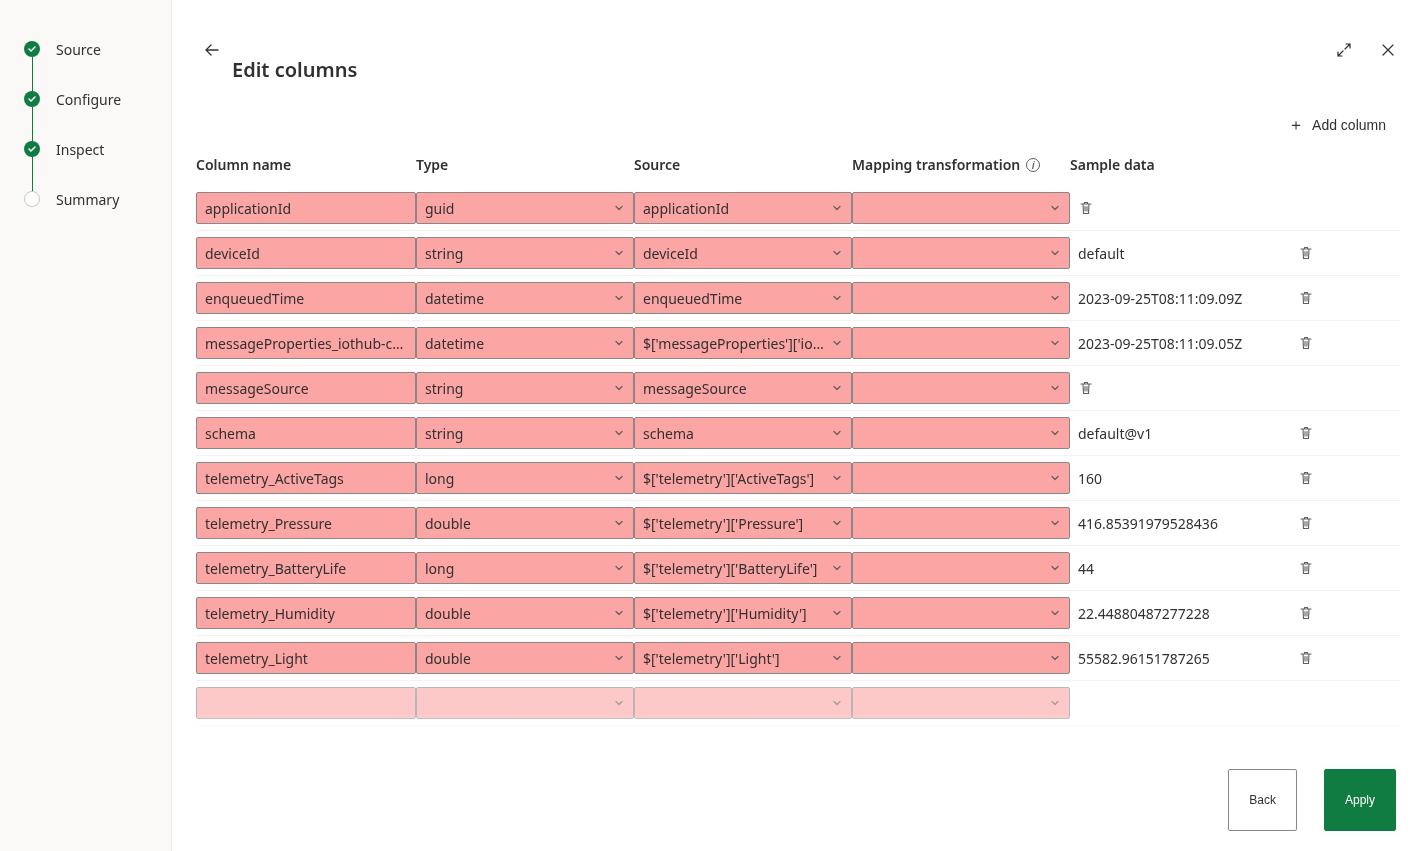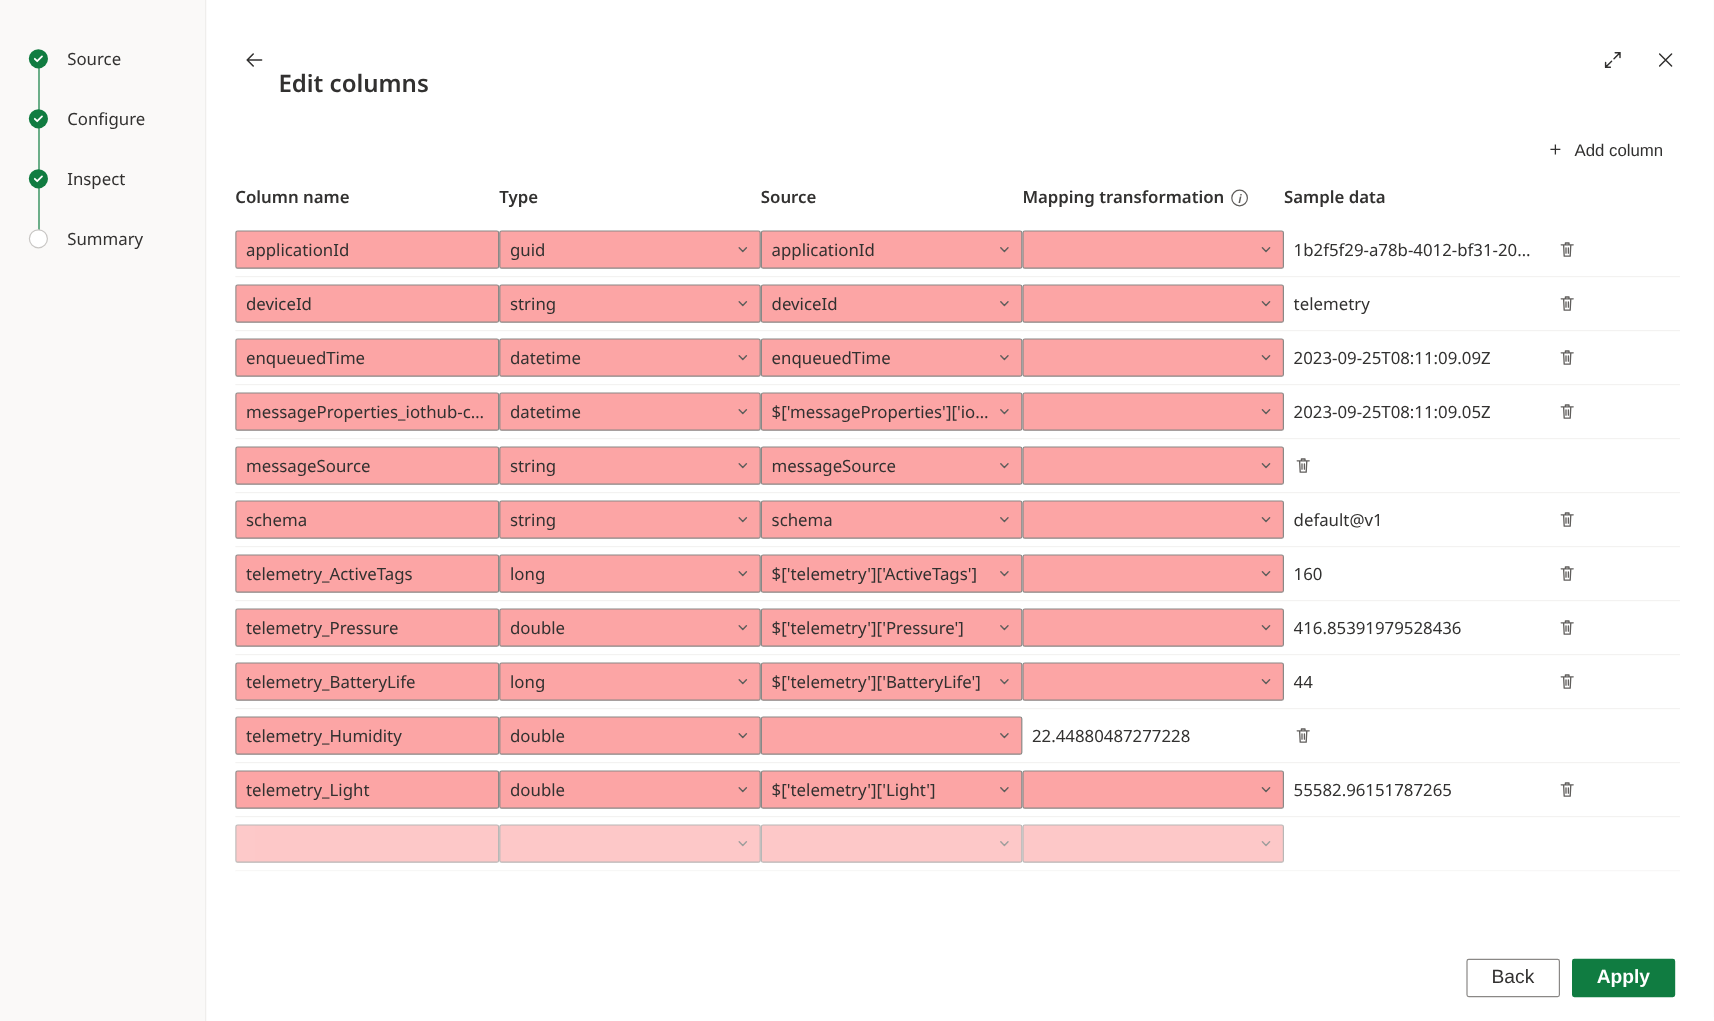--- a/index.html
+++ b/index.html
@@ -147,28 +147,29 @@
   }
 
   
   .footer {
     display:flex;
     justify-content:flex-end;
     gap:10px;
     padding: 16px 32px 20px 24px;
   }
   .btn {
-    padding: 6px 20px;
-    font-size:16px;
+    padding: 23px 20px;
+    font-size:12px;
     border-radius:2px;
     cursor:pointer;
     border:1px solid;
+    margin-left:17px;
   }
   .btn-secondary { background:#fff; border-color:#8a8886; color:#323130; }
-  .btn-primary { background:#107c41; border-color:#107c41; color:#fff; font-weight:700; }
+  .btn-primary { background:#107c41; border-color:#107c41; color:#fff; font-weight:400; }
 
   .info-icon {
     width:14px; height:14px;
     border:1px solid #605e5c;
     border-radius:50%;
     display:inline-flex;
     align-items:center; justify-content:center;
     font-size:10px; font-style:italic;
     color:#605e5c;
   }
@@ -270,23 +271,20 @@
               <svg class="chev" width="12" height="12" viewBox="0 0 12 12">
                 <path d="M3 4.5 L6 7.5 L9 4.5" stroke="#605e5c" stroke-width="1.2" fill="none" stroke-linecap="round" stroke-linejoin="round"></path>
               </svg>
             </div>
             <div class="field">
               <span class="value"></span>
               <svg class="chev" width="12" height="12" viewBox="0 0 12 12">
                 <path d="M3 4.5 L6 7.5 L9 4.5" stroke="#605e5c" stroke-width="1.2" fill="none" stroke-linecap="round" stroke-linejoin="round"></path>
               </svg>
             </div>
-            <div class="field sample">
-              <span class="value">1b2f5f29-a78b-4012-bf31-201...</span>
-            </div>
             <div class="trash">
               <svg width="16" height="16" viewBox="0 0 16 16">
                 <path d="M3 4 H13 M6.5 4 V2.5 H9.5 V4 M5 4 L5.5 13.5 H10.5 L11 4 M7 6.5 V11 M9 6.5 V11" stroke="#605e5c" stroke-width="1.1" fill="none" stroke-linecap="round" stroke-linejoin="round"></path>
               </svg>
             </div>
           </div>
           <div class="grid-row">
             <div class="field">
               <span class="value">deviceId</span>
             </div>
@@ -302,21 +300,21 @@
                 <path d="M3 4.5 L6 7.5 L9 4.5" stroke="#605e5c" stroke-width="1.2" fill="none" stroke-linecap="round" stroke-linejoin="round"></path>
               </svg>
             </div>
             <div class="field">
               <span class="value"></span>
               <svg class="chev" width="12" height="12" viewBox="0 0 12 12">
                 <path d="M3 4.5 L6 7.5 L9 4.5" stroke="#605e5c" stroke-width="1.2" fill="none" stroke-linecap="round" stroke-linejoin="round"></path>
               </svg>
             </div>
             <div class="field sample">
-              <span class="value">telemetry</span>
+              <span class="value">default</span>
             </div>
             <div class="trash">
               <svg width="16" height="16" viewBox="0 0 16 16">
                 <path d="M3 4 H13 M6.5 4 V2.5 H9.5 V4 M5 4 L5.5 13.5 H10.5 L11 4 M7 6.5 V11 M9 6.5 V11" stroke="#605e5c" stroke-width="1.1" fill="none" stroke-linecap="round" stroke-linejoin="round"></path>
               </svg>
             </div>
           </div>
           <div class="grid-row">
             <div class="field">
               <span class="value">enqueuedTime</span>
@@ -530,20 +528,26 @@
                 <path d="M3 4 H13 M6.5 4 V2.5 H9.5 V4 M5 4 L5.5 13.5 H10.5 L11 4 M7 6.5 V11 M9 6.5 V11" stroke="#605e5c" stroke-width="1.1" fill="none" stroke-linecap="round" stroke-linejoin="round"></path>
               </svg>
             </div>
           </div>
           <div class="grid-row">
             <div class="field">
               <span class="value">telemetry_Humidity</span>
             </div>
             <div class="field">
               <span class="value">double</span>
+              <svg class="chev" width="12" height="12" viewBox="0 0 12 12">
+                <path d="M3 4.5 L6 7.5 L9 4.5" stroke="#605e5c" stroke-width="1.2" fill="none" stroke-linecap="round" stroke-linejoin="round"></path>
+              </svg>
+            </div>
+            <div class="field">
+              <span class="value">$['telemetry']['Humidity']</span>
               <svg class="chev" width="12" height="12" viewBox="0 0 12 12">
                 <path d="M3 4.5 L6 7.5 L9 4.5" stroke="#605e5c" stroke-width="1.2" fill="none" stroke-linecap="round" stroke-linejoin="round"></path>
               </svg>
             </div>
             <div class="field">
               <span class="value"></span>
               <svg class="chev" width="12" height="12" viewBox="0 0 12 12">
                 <path d="M3 4.5 L6 7.5 L9 4.5" stroke="#605e5c" stroke-width="1.2" fill="none" stroke-linecap="round" stroke-linejoin="round"></path>
               </svg>
             </div>

